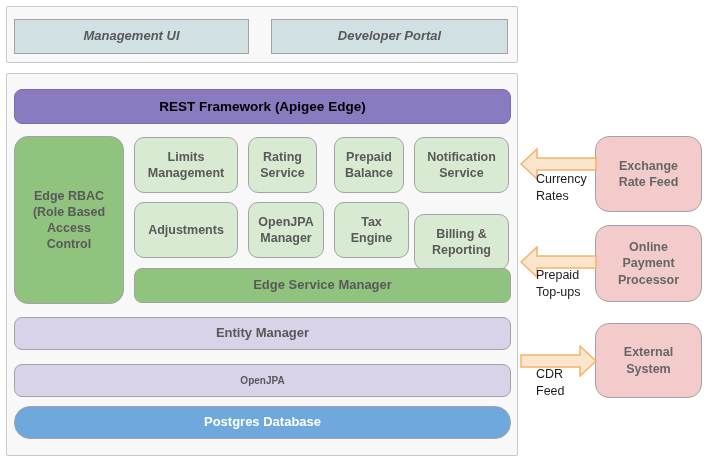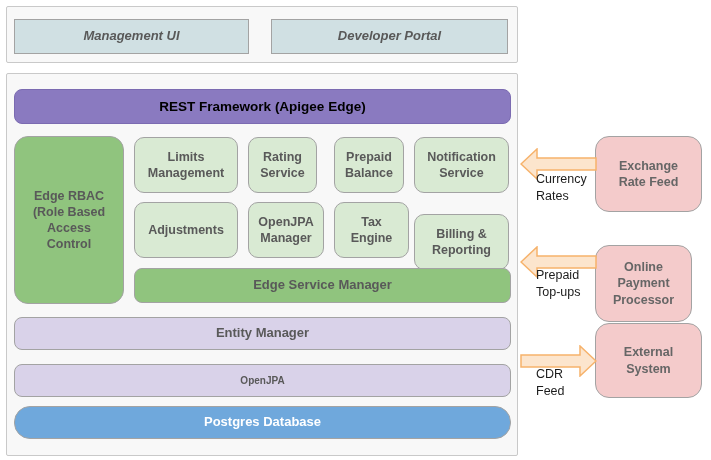--- a/index.html
+++ b/index.html
@@ -34,21 +34,21 @@
   #svc-6{left:327px;top:128px;width:75px;}
   #svc-7{left:407px;top:140px;width:95px;}
   #esm{left:127px;top:194px;width:377px;height:35px;border-radius:8px;font-size:13px;}
   .lavender{background:#d9d2e9;border-radius:8px;}
   #entity{left:7px;top:243px;width:497px;height:33px;font-size:13px;}
   #openjpa{left:7px;top:290px;width:497px;height:33px;font-size:10px;}
   .blue-bar{background:#6fa8dc;color:#ffffff;border-radius:16px;}
   #postgres{left:7px;top:332px;width:497px;height:33px;font-size:13px;}
   .pink{background:#f4cbcb;border-radius:14px;color:#666666;}
   #ext-0{left:595px;top:136px;width:107px;height:76px;}
-  #ext-1{left:595px;top:225px;width:97px;height:77px;margin-top:20px;}
+  #ext-1{left:595px;top:225px;width:107px;height:77px;}
   #ext-2{left:595px;top:323px;width:107px;height:75px;}
   .arrow{position:absolute;width:77px;height:32px;}
   #arrow-0{left:520px;top:148px;}
   #arrow-1{left:520px;top:246px;}
   #arrow-2{left:520px;top:345px;}
   .flow-label{
     position:absolute;color:#1c1c1c;font-size:12.5px;line-height:1.35;
     white-space:pre-line;font-weight:normal;
   }
   #flabel-0{left:536px;top:171px;}

